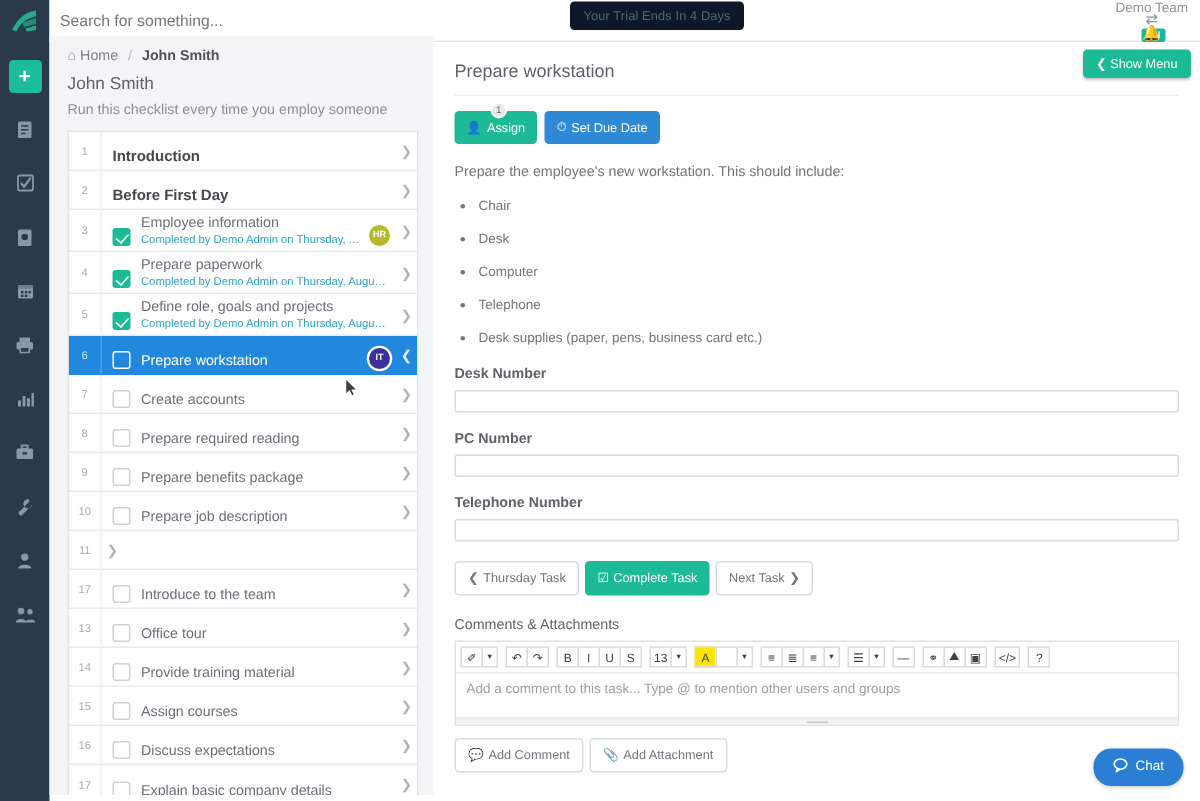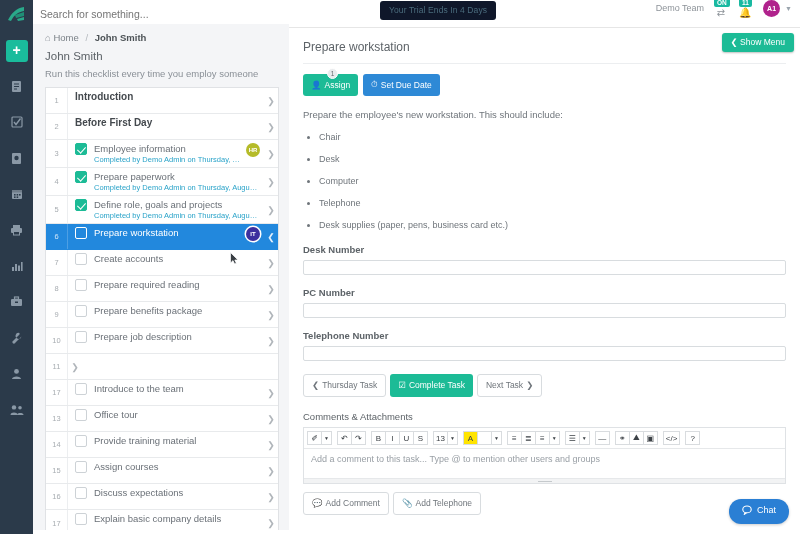--- a/index.html
+++ b/index.html
@@ -43,21 +43,21 @@
     font-family: "Liberation Sans", sans-serif;
   }
   #trial-pill {
     position: absolute; left: 347px; top: 1px;
     background: #0f172a; color: #4a6b7c; font-size: 8.5px;
     padding: 4px 9px 5px; border-radius: 3px; letter-spacing: .1px;
     white-space: nowrap;
   }
   #topbar-right {
     position: absolute; right: 8px; top: 0; height: 16px;
-    display: flex; align-items: center; gap: 9px;
+    display: flex; align-items: center; gap: 9px; flex-direction: column;
   }
   #team-name { font-size: 9px; color: #8d9399; }
   .badge-icon { position: relative; width: 16px; height: 20px; }
   .badge-icon .glyph {
     position: absolute; left: 0; bottom: 0; width: 16px; text-align: center;
     color: #8d9399; font-size: 10px; line-height: 10px;
   }
   .badge-icon .cnt {
     position: absolute; left: 1px; top: 0px; background: #19b9a1; color: #fff;
     font-size: 6.5px; font-weight: bold; border-radius: 2px; padding: 1px 3px;
@@ -86,21 +86,21 @@
   .cl-row {
     display: flex; align-items: stretch; min-height: 26px;
     border-bottom: 1px solid #e8eaec; background: #fff;
   }
   .cl-row:last-child { border-bottom: none; }
   .cl-num {
     width: 22px; flex: none; font-size: 7.5px; color: #a7acb1;
     display: flex; align-items: center; justify-content: center;
     border-right: 1px solid #eceef0;
   }
-  .cl-body { flex: 1; display: flex; align-items: flex-start; padding: 3px 4px 3px 7px; min-width: 0; }
+  .cl-body { flex: 1; display: flex; align-items: flex-end; padding: 3px 4px 3px 7px; min-width: 0; }
   .cl-check {
     width: 12px; height: 12px; flex: none; border: 1px solid #cdd2d6;
     background: #fff; border-radius: 2px; margin-right: 7px;
   }
   .cl-check.done { background: #1cbb96; border-color: #1cbb96; position: relative; }
   .cl-check.done::after {
     content: ""; position: absolute; left: 3px; top: 1px; width: 4px; height: 7px;
     border: solid #fff; border-width: 0 1.6px 1.6px 0; transform: rotate(42deg);
   }
   .cl-text { min-width: 0; flex: 1; }
@@ -589,21 +589,21 @@
       <div id="editor-area">Add a comment to this task... Type @ to mention other users and groups</div>
       <div id="editor-resize"></div>
     </div>
     <div id="comment-btns">
       <button class="btn btn-ghost">
         <span>💬</span>
         <span>Add Comment</span>
       </button>
       <button class="btn btn-ghost">
         <span>📎</span>
-        <span>Add Telephone</span>
+        <span>Add Attachment</span>
       </button>
     </div>
 
     <div id="chat-btn">
       <span>
         <svg width="10" height="10" viewBox="0 0 10 10">
             <ellipse cx="5" cy="4.4" rx="4.2" ry="3.4" fill="none" stroke="#fff" stroke-width="1.1"></ellipse>
             <path d="M3 7.4 L2.4 9.3 L4.6 7.9" fill="none" stroke="#fff" stroke-width="1.1"></path>
           </svg>
       </span>

